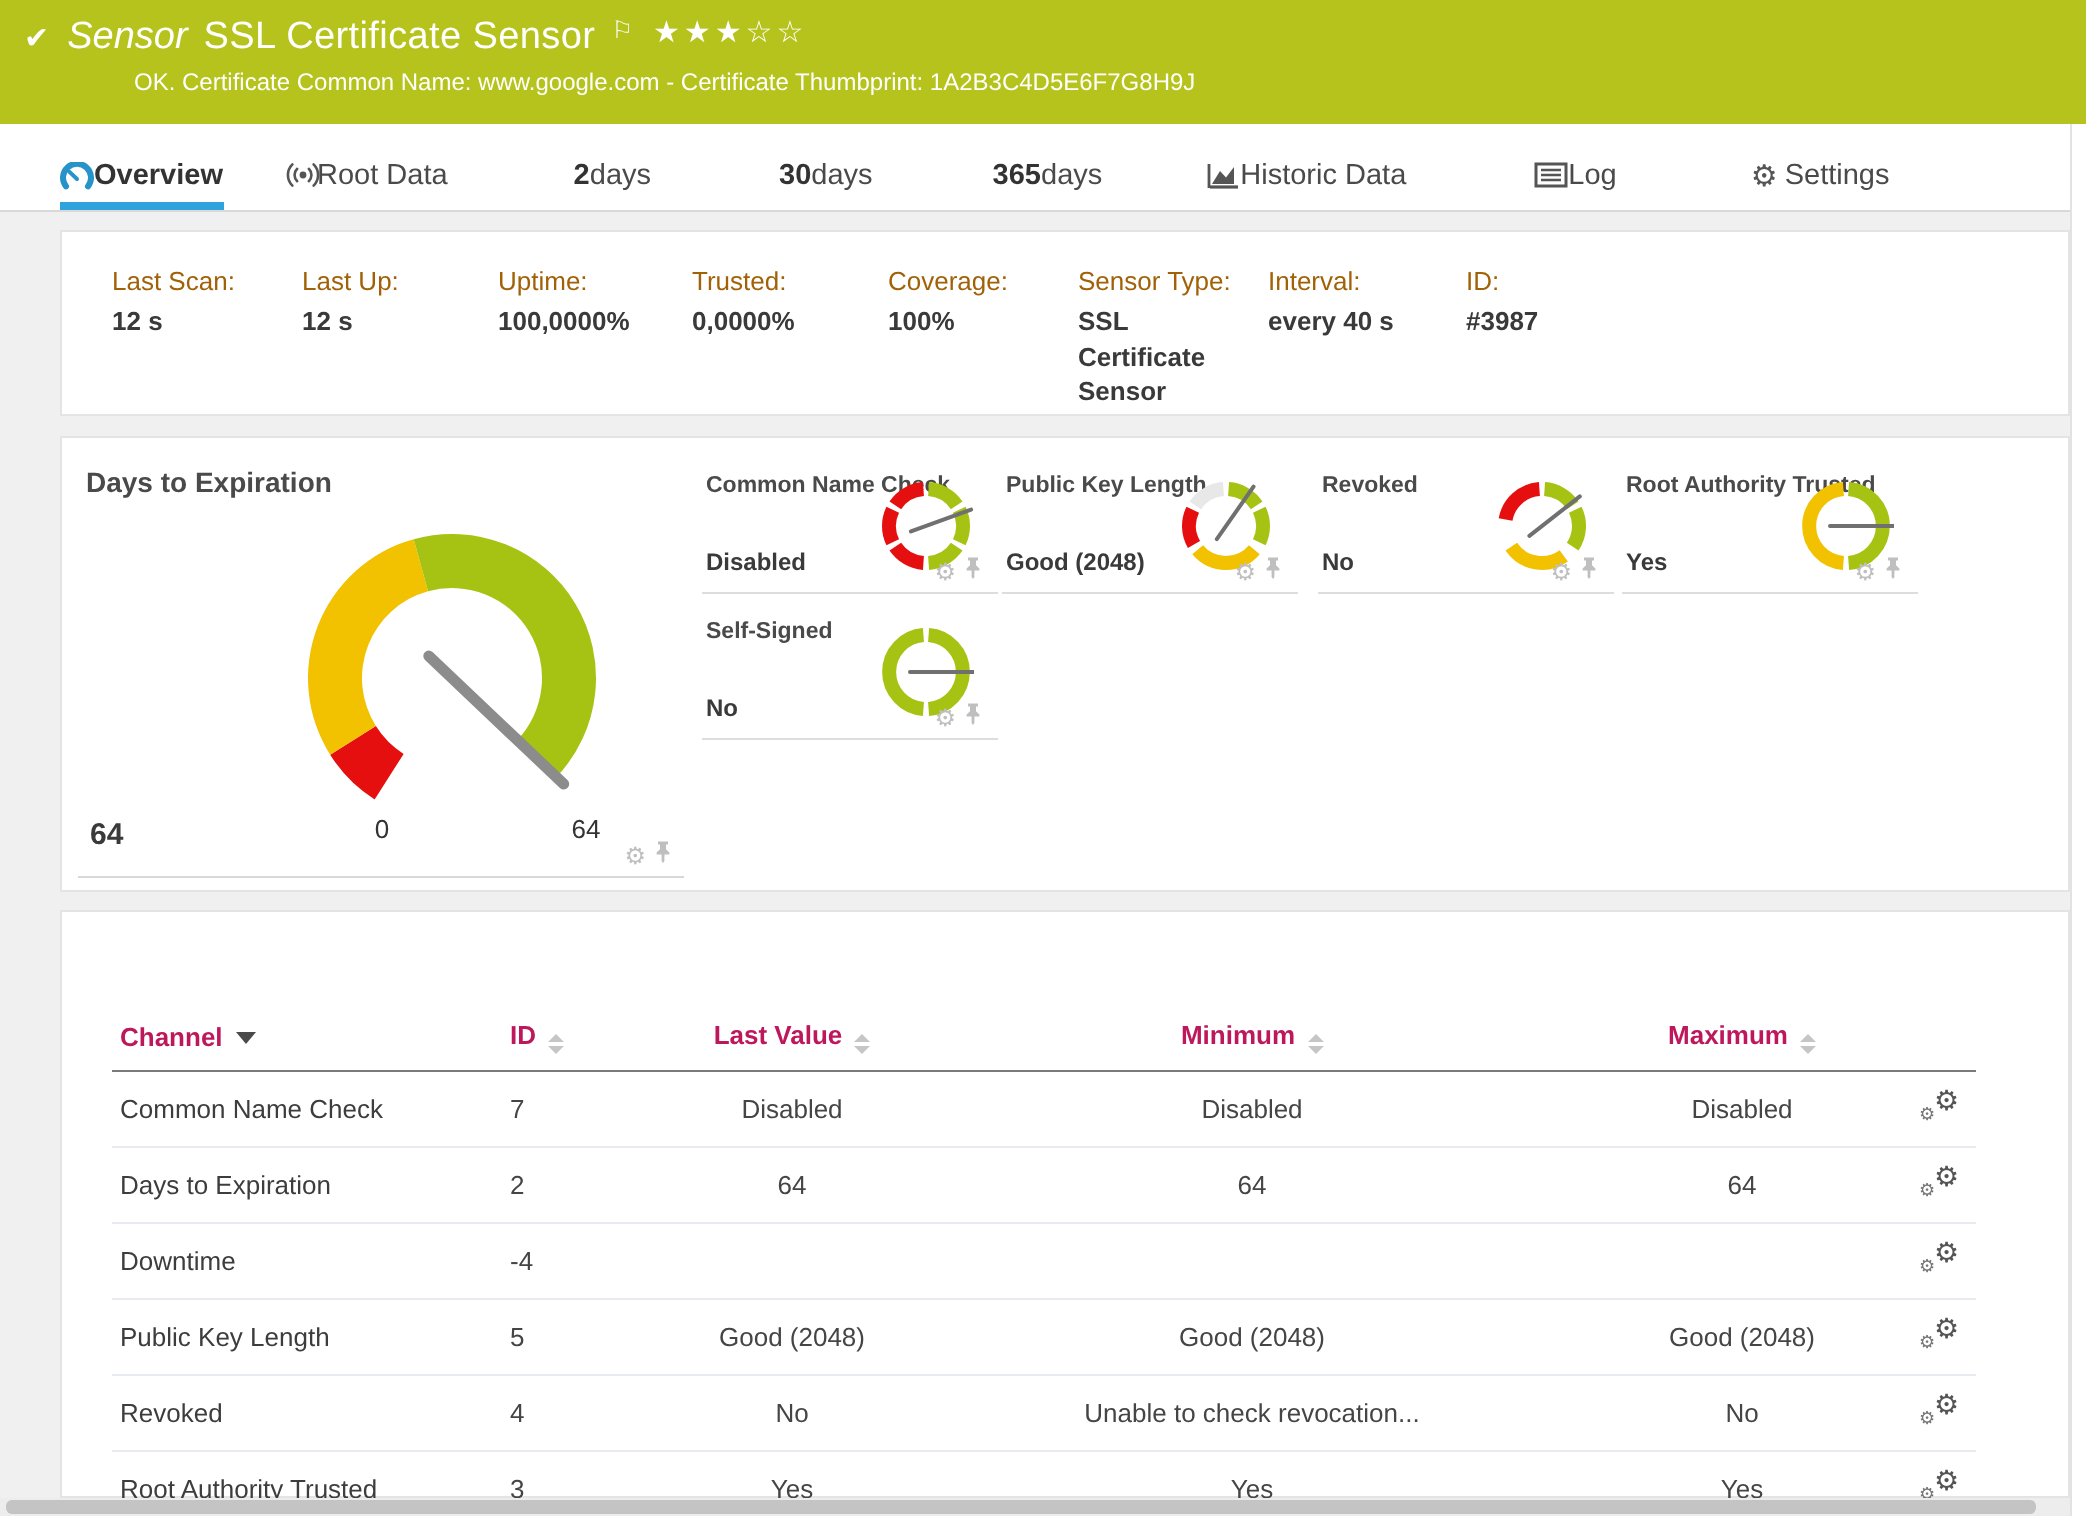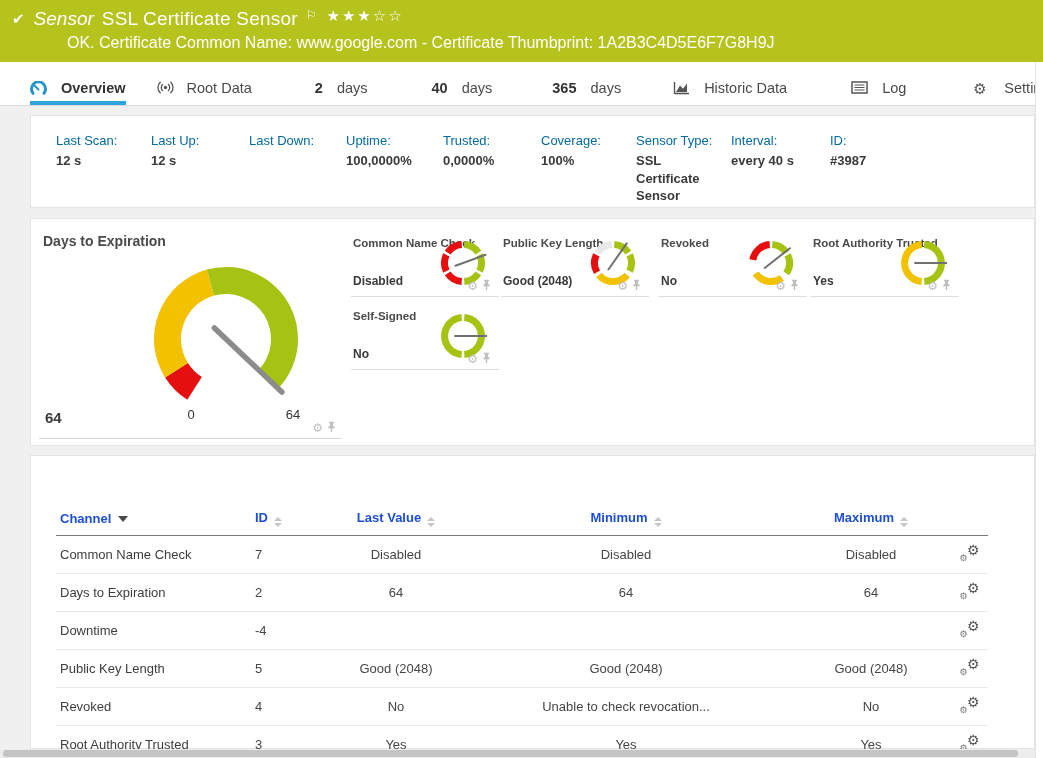--- a/index.html
+++ b/index.html
@@ -7,36 +7,36 @@
   body { font-family:"Liberation Sans","DejaVu Sans",sans-serif; background:#f0f0f0; position:relative; color:#444; }
 
   
   .hdr { height:62px; background:#b5c31c; color:#fff; padding:7px 0 0 12px; }
   .hdr-row1 { display:flex; align-items:center; }
   .check { font-size:15px; font-weight:bold; margin-right:9px; }
   .kind { font-style:italic; font-size:19px; margin-right:8px; }
   .title { font-size:19px; letter-spacing:.2px; }
   .flag { font-size:12px; margin:0 10px 8px 8px; opacity:.95; }
   .stars { font-size:15px; letter-spacing:2px; margin-bottom:6px; }
-  .hdr-row2 { font-size:16px; margin:3px 0 0 55px; }
+  .hdr-row2 { font-size:12px; margin:3px 0 0 55px; }
 
   
   .tabbar { height:44px; background:#fff; border-bottom:1px solid #d9d9d9; display:flex; align-items:flex-end; padding-left:30px; width:1035px; }
-  .tab { display:flex; align-items:center; gap:14px; padding-bottom:9px; font-size:14.5px; color:#4a4a4a; cursor:pointer; white-space:nowrap; }
+  .tab { display:flex; align-items:center; gap:0; padding-bottom:9px; font-size:14.5px; color:#4a4a4a; cursor:pointer; white-space:nowrap; }
   .tab.active { border-bottom:4px solid #2ea3dc; padding-bottom:5px; font-weight:bold; color:#333; }
   .tab-icon svg, .tab-icon { display:block; }
   .tab-icon { width:17px; height:14px; }
   .tab-num { font-weight:bold; color:#333; }
   .gear-glyph { font-size:15px; color:#555; line-height:14px; }
 
   
   .card { background:#fff; border:1px solid #e4e4e4; margin-left:30px; width:1005px; position:relative; }
   .card-info { margin-top:9px; height:93px; display:flex; padding:17px 0 0 25px; }
   .info-item { flex:none; padding-right:8px; }
-  .info-label { font-size:13px; color:#0369a1; margin-bottom:4px; }
+  .info-label { font-size:13px; color:#a16207; margin-bottom:4px; }
   .info-value { font-size:13px; font-weight:bold; color:#3a3a3a; line-height:1.35; }
 
   
   .card-gauges { margin-top:10px; height:228px; }
   .big-gauge-block { position:absolute; left:0; top:0; width:315px; height:228px; }
   .big-gauge-block .bline { position:absolute; left:8px; right:4px; bottom:8px; border-bottom:1px solid #d8d8d8; }
   .gauge-title { position:absolute; left:12px; top:14px; font-size:14px; font-weight:bold; color:#4a4a4a; }
   #big-gauge { position:absolute; left:100px; top:24px; }
   .scale-0 { position:absolute; left:150px; top:188px; font-size:13px; color:#333; width:20px; text-align:center; }
   .scale-max { position:absolute; left:248px; top:188px; font-size:13px; color:#333; width:28px; text-align:center; }
@@ -47,21 +47,21 @@
 
   .gcell { position:absolute; width:148px; height:66px; border-bottom:1px solid #ddd; }
   .gcell .gauge-title { left:2px; top:6px; font-size:11.5px; }
   .gcell .gval { position:absolute; left:2px; bottom:8px; font-size:12px; font-weight:bold; color:#3a3a3a; }
   .gcell svg.donut { position:absolute; right:12px; top:8px; }
   .gcell .mini-icons { position:absolute; right:8px; bottom:1px; }
 
   
   .card-table { margin-top:9px; height:294px; }
   table.chan { border-collapse:collapse; table-layout:fixed; margin:48px 0 0 25px; width:932px; font-size:13px; }
-  table.chan th { font-weight:bold; color:#1d4ed8; border-bottom:1px solid #7a7a7a; padding:6px 4px 8px 4px; white-space:nowrap; }
+  table.chan th { font-weight:bold; color:#be185d; border-bottom:1px solid #7a7a7a; padding:6px 4px 8px 4px; white-space:nowrap; }
   table.chan td { border-bottom:1px solid #e7eaf0; padding:8px 4px; color:#454545; white-space:nowrap; overflow:hidden; }
   table.chan tr td:first-child { color:#3d3d3d; }
   .al { text-align:left; } .ac { text-align:center; }
   .sort-both { display:inline-flex; flex-direction:column; gap:2px; margin-left:6px; vertical-align:1px; }
   .sort-both i { width:0; height:0; border-left:4px solid transparent; border-right:4px solid transparent; display:block; }
   .sort-both .up { border-bottom:4px solid #c6c6c6; }
   .sort-both .dn { border-top:4px solid #c6c6c6; }
   .sort-desc { display:inline-block; width:0; height:0; border-left:5px solid transparent; border-right:5px solid transparent; border-top:6px solid #4a4a4a; margin-left:7px; vertical-align:1px; }
   .gears { position:relative; display:inline-block; width:20px; height:18px; cursor:pointer; }
   .gears .g1 { position:absolute; right:0; top:-2px; font-size:14px; color:#555; }
@@ -103,21 +103,21 @@
           <path d="M6.6 3.4a4.3 4.3 0 0 0 0 6.2M4.2 1.2a7.4 7.4 0 0 0 0 10.6M12.4 3.4a4.3 4.3 0 0 1 0 6.2M14.8 1.2a7.4 7.4 0 0 1 0 10.6" fill="none" stroke="#555" stroke-width="1.3" stroke-linecap="round"></path>
         </svg>
       </span>
       <span class="tab-label">Root Data</span>
     </div>
     <div class="tab" style="margin-left: 63px;">
       <span class="tab-num">2</span>
       <span class="tab-label">days</span>
     </div>
     <div class="tab" style="margin-left: 64px;">
-      <span class="tab-num">40</span>
+      <span class="tab-num">30</span>
       <span class="tab-label">days</span>
     </div>
     <div class="tab" style="margin-left: 60px;">
       <span class="tab-num">365</span>
       <span class="tab-label">days</span>
     </div>
     <div class="tab" style="margin-left: 52px; text-align: center;">
       <span class="tab-icon">
         <svg width="17" height="14" viewBox="0 0 17 14">
           <path d="M1.5 1v12" stroke="#555" stroke-width="1.4"></path>
@@ -143,24 +143,20 @@
   </div>
 
 <div class="card card-info">
     <div class="info-item" style="width: 95px;">
       <div class="info-label">Last Scan:</div>
       <div class="info-value">12 s</div>
     </div>
     <div class="info-item" style="width: 98px;">
       <div class="info-label">Last Up:</div>
       <div class="info-value">12 s</div>
-    </div>
-    <div class="info-item" style="width: 97px;">
-      <div class="info-label">Last Down:</div>
-      <div class="info-value"></div>
     </div>
     <div class="info-item" style="width: 97px;">
       <div class="info-label">Uptime:</div>
       <div class="info-value">100,0000%</div>
     </div>
     <div class="info-item" style="width: 98px;">
       <div class="info-label">Trusted:</div>
       <div class="info-value">0,0000%</div>
     </div>
     <div class="info-item" style="width: 95px;">

